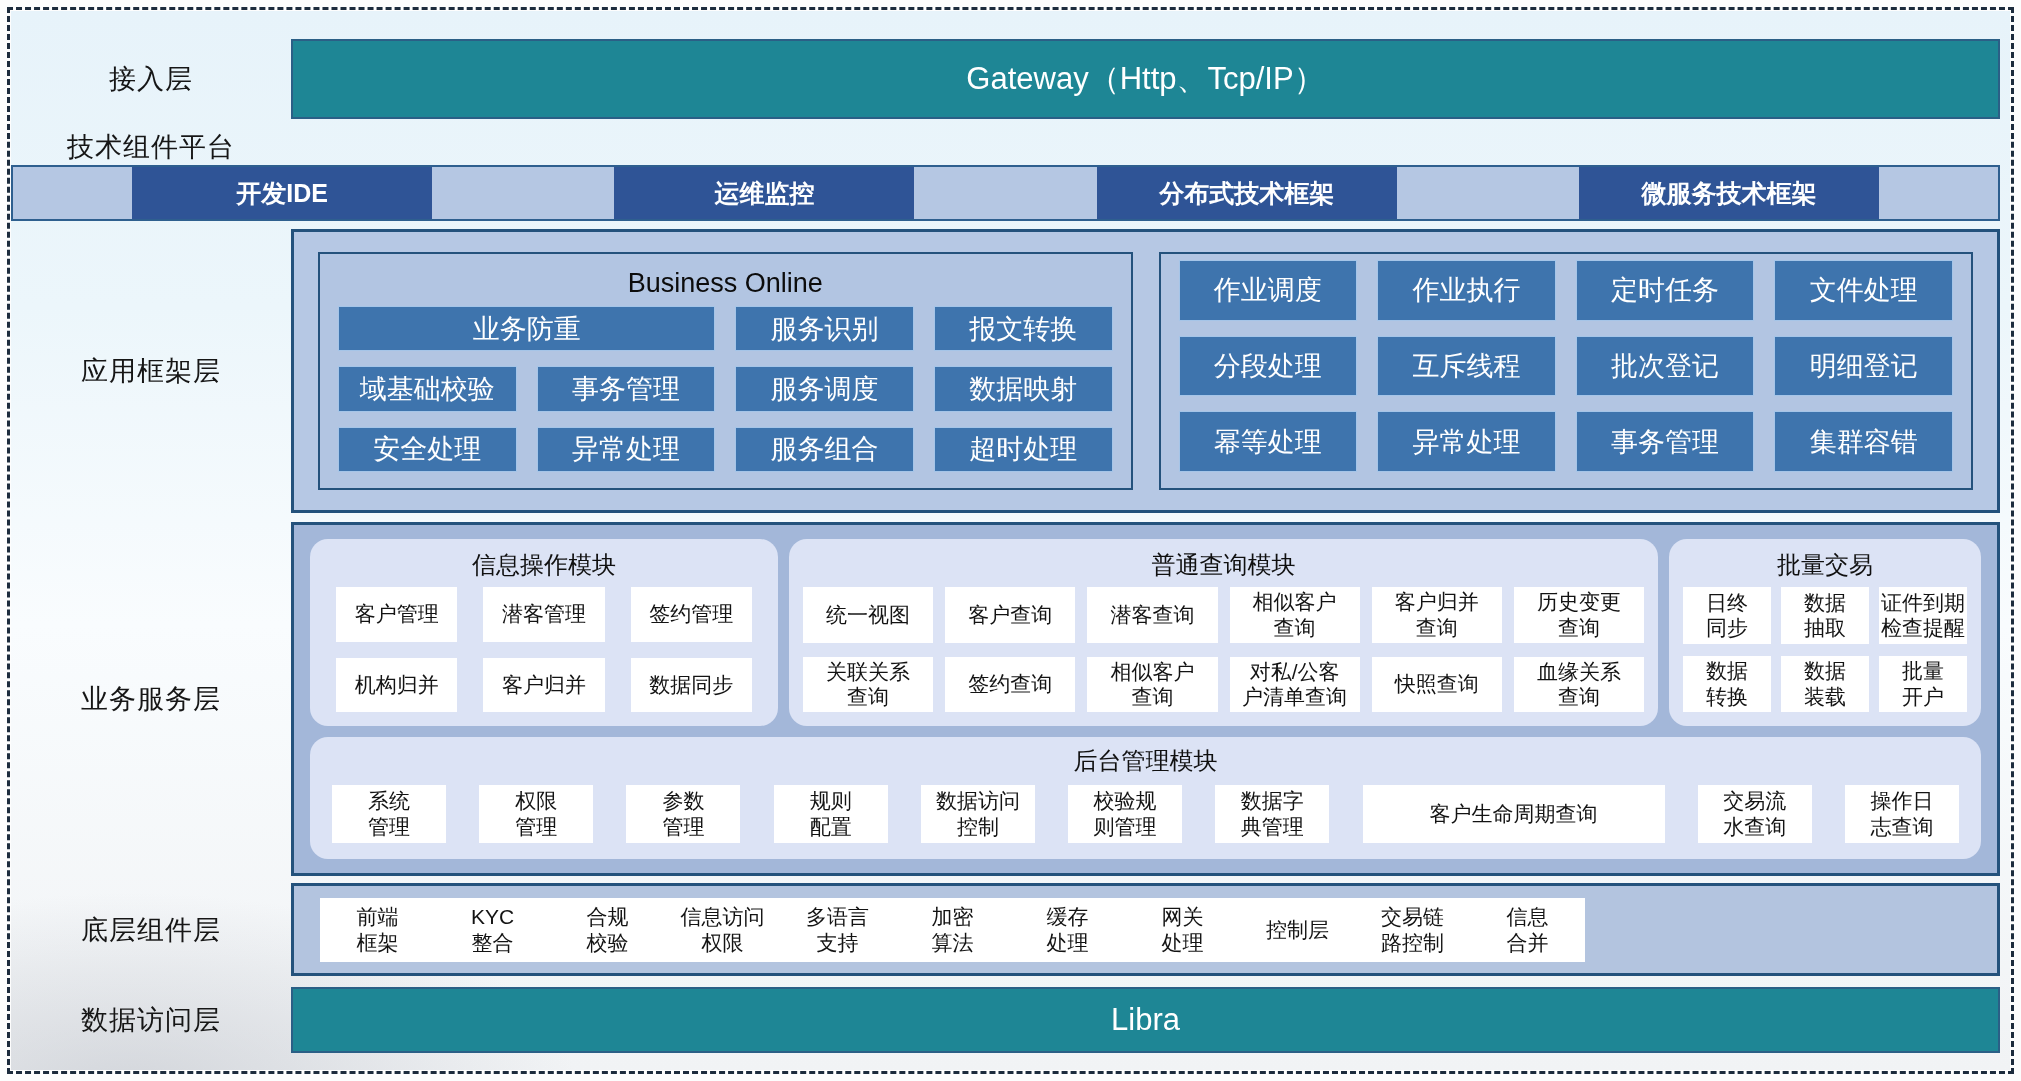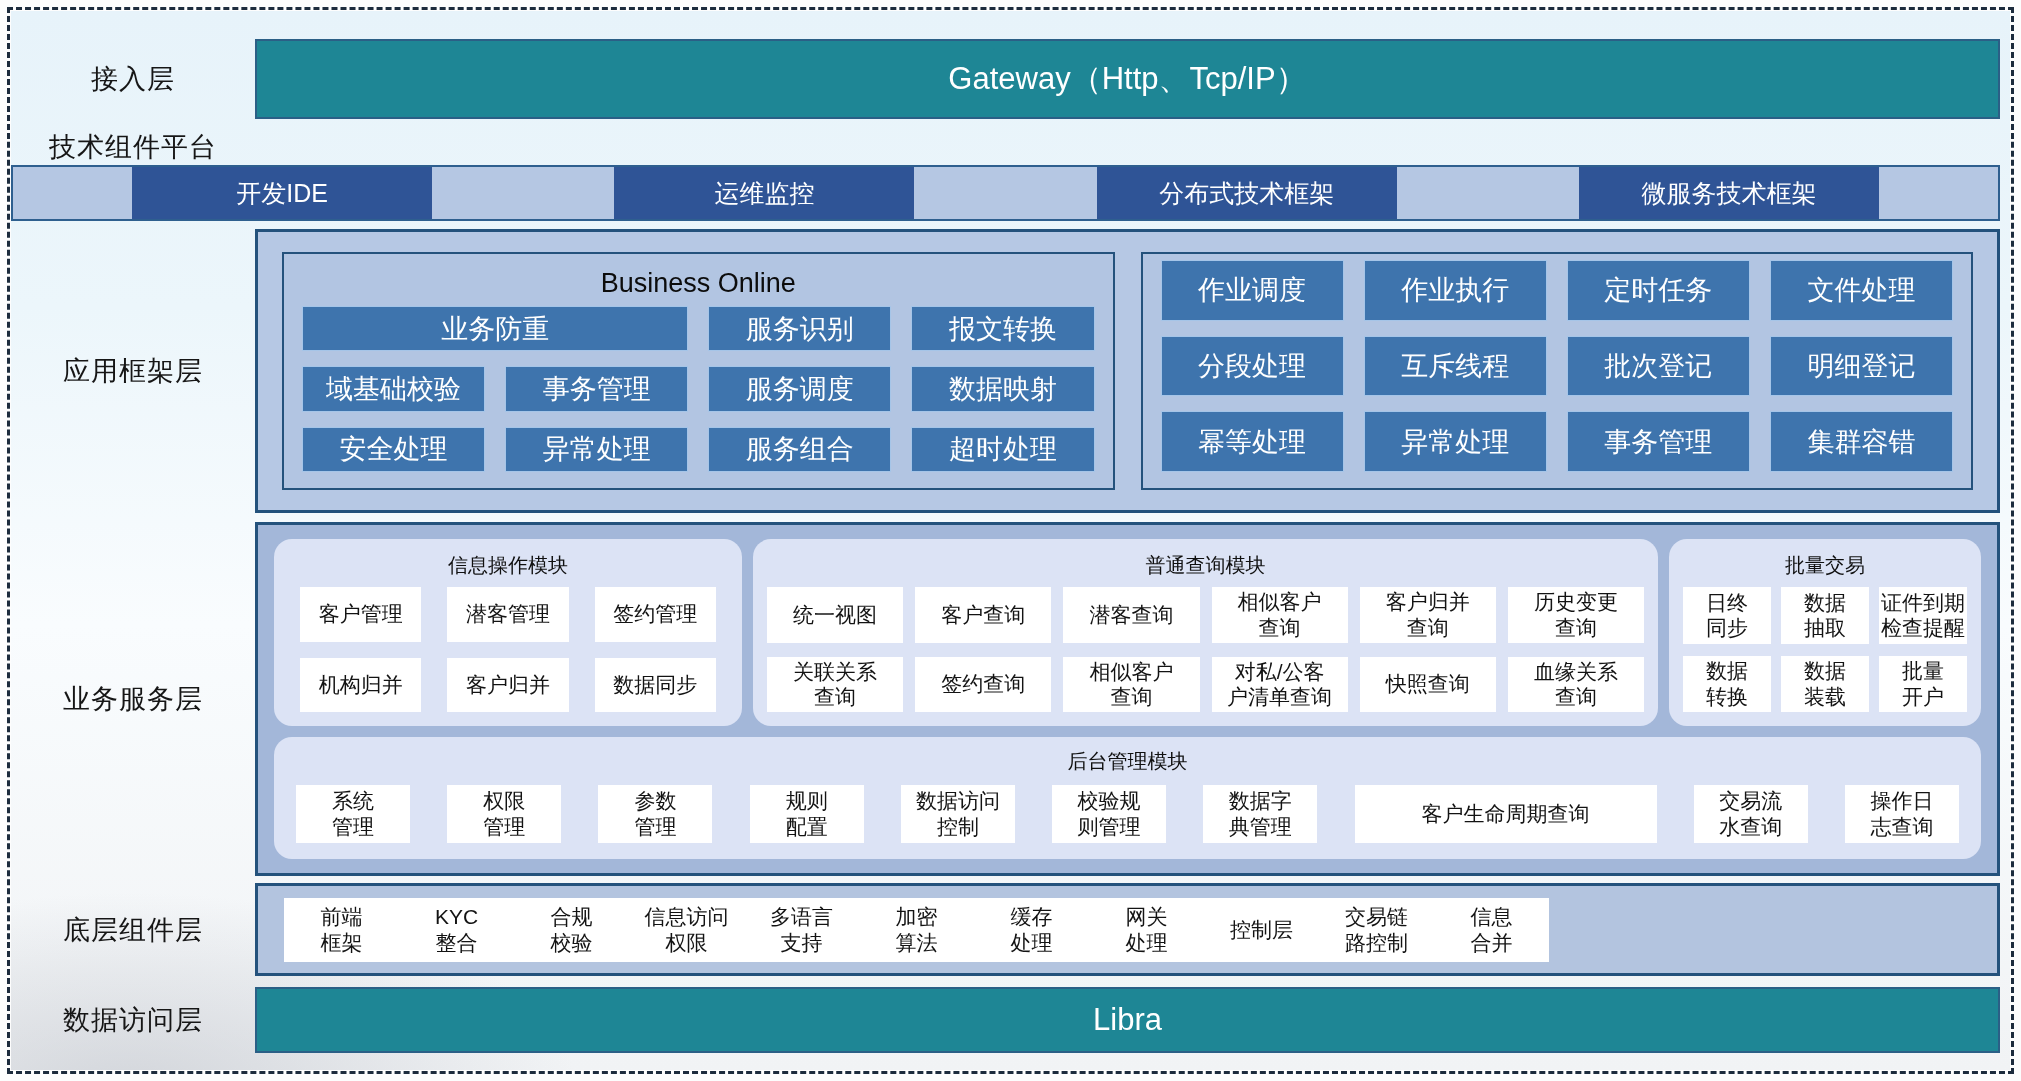--- a/index.html
+++ b/index.html
@@ -5,48 +5,48 @@
   html,body{margin:0;padding:0;}
   body{font-family:"Liberation Sans","DejaVu Sans",sans-serif;}
   .canvas{position:relative;width:2021px;height:1081px;background:#fdfdfd;overflow:hidden;}
   .sheet{position:absolute;inset:11px;
     background:
       radial-gradient(ellipse 720px 320px at 6% 102%, rgba(186,190,198,0.55), rgba(186,190,198,0) 62%),
       linear-gradient(180deg,#e7f3fa 0%,#ecf6fb 28%,#f9fcfe 58%,#f1f3f5 100%);}
   .dash{position:absolute;inset:7px;border:3px dashed #1d2c3d;pointer-events:none;z-index:9;}
   .stack{position:absolute;inset:11px;padding:28px 10px 0 0;box-sizing:border-box;z-index:2;}
   .layer-row{display:flex;align-items:stretch;}
-  .gutter{width:244px;flex:none;display:flex;align-items:center;justify-content:center;}
+  .gutter{width:280px;flex:none;display:flex;align-items:center;justify-content:center;}
   .gutter span{font-size:27px;color:#161616;letter-spacing:1px;}
   .content{flex:1;min-width:0;}
 
   .teal-bar{height:100%;background:#1e8695;border:2px solid #2b5f86;box-sizing:border-box;
     display:flex;align-items:center;justify-content:center;color:#fff;font-size:31px;}
 
   .tech-strip{height:100%;background:#b5c7e3;border:2px solid #2e5f8f;box-sizing:border-box;
-    display:flex;align-items:center;justify-content:space-around;padding:0 28px;}
+    display:flex;align-items:center;justify-content:space-around;padding:0 28px;font-weight:bold;}
   .navy-chip{width:300px;height:52px;background:#2f5496;color:#fff;font-size:25px;
     display:flex;align-items:center;justify-content:center;}
 
   .app-box{height:100%;background:#b6c8e4;border:3px solid #24527c;box-sizing:border-box;
     display:flex;gap:26px;padding:20px 24px;}
   .panel{flex:1;background:#b2c5e2;border:2px solid #24527c;box-sizing:border-box;
     display:flex;flex-direction:column;padding:6px 18px 16px;}
   .panel-title{text-align:center;font-size:27px;color:#0c0c0c;height:46px;line-height:46px;flex:none;}
   .panel-grid{flex:1;display:grid;grid-template-columns:repeat(4,1fr);gap:15px 20px;}
   .steel-chip{background:#3e74ad;border:1px solid #a5c5e8;box-sizing:border-box;color:#fff;font-size:27px;
     display:flex;align-items:center;justify-content:center;}
   .span2{grid-column:span 2;}
 
   .biz-box{height:100%;background:#a3b7d9;border:3px solid #24527c;box-sizing:border-box;
     display:flex;flex-direction:column;gap:11px;padding:14px 16px;}
   .modules-row{flex:1;display:flex;gap:11px;min-height:0;}
   .module{background:#dce3f5;border-radius:18px;display:flex;flex-direction:column;
     padding:6px 14px 14px;box-sizing:border-box;}
-  .module-title{text-align:center;font-size:20px;color:#101010;height:40px;line-height:40px;flex:none;}
+  .module-title{text-align:center;font-size:24px;color:#101010;height:40px;line-height:40px;flex:none;}
   .module-grid{flex:1;display:grid;}
   .white-box{background:#ffffff;color:#131313;font-size:21px;line-height:1.22;text-align:center;
     display:flex;align-items:center;justify-content:center;white-space:pre-line;}
   .mod-info{width:468px;flex:none;}
   .mod-info .module-grid{grid-template-columns:repeat(3,1fr);gap:16px 26px;padding:2px 12px 0;}
   .mod-query{flex:1;min-width:0;}
   .mod-query .module-grid{grid-template-columns:repeat(6,1fr);gap:14px 12px;padding-top:2px;}
   .mod-trade{width:312px;flex:none;}
   .mod-trade .module-grid{grid-template-columns:repeat(3,1fr);gap:12px 10px;padding-top:2px;}
 

